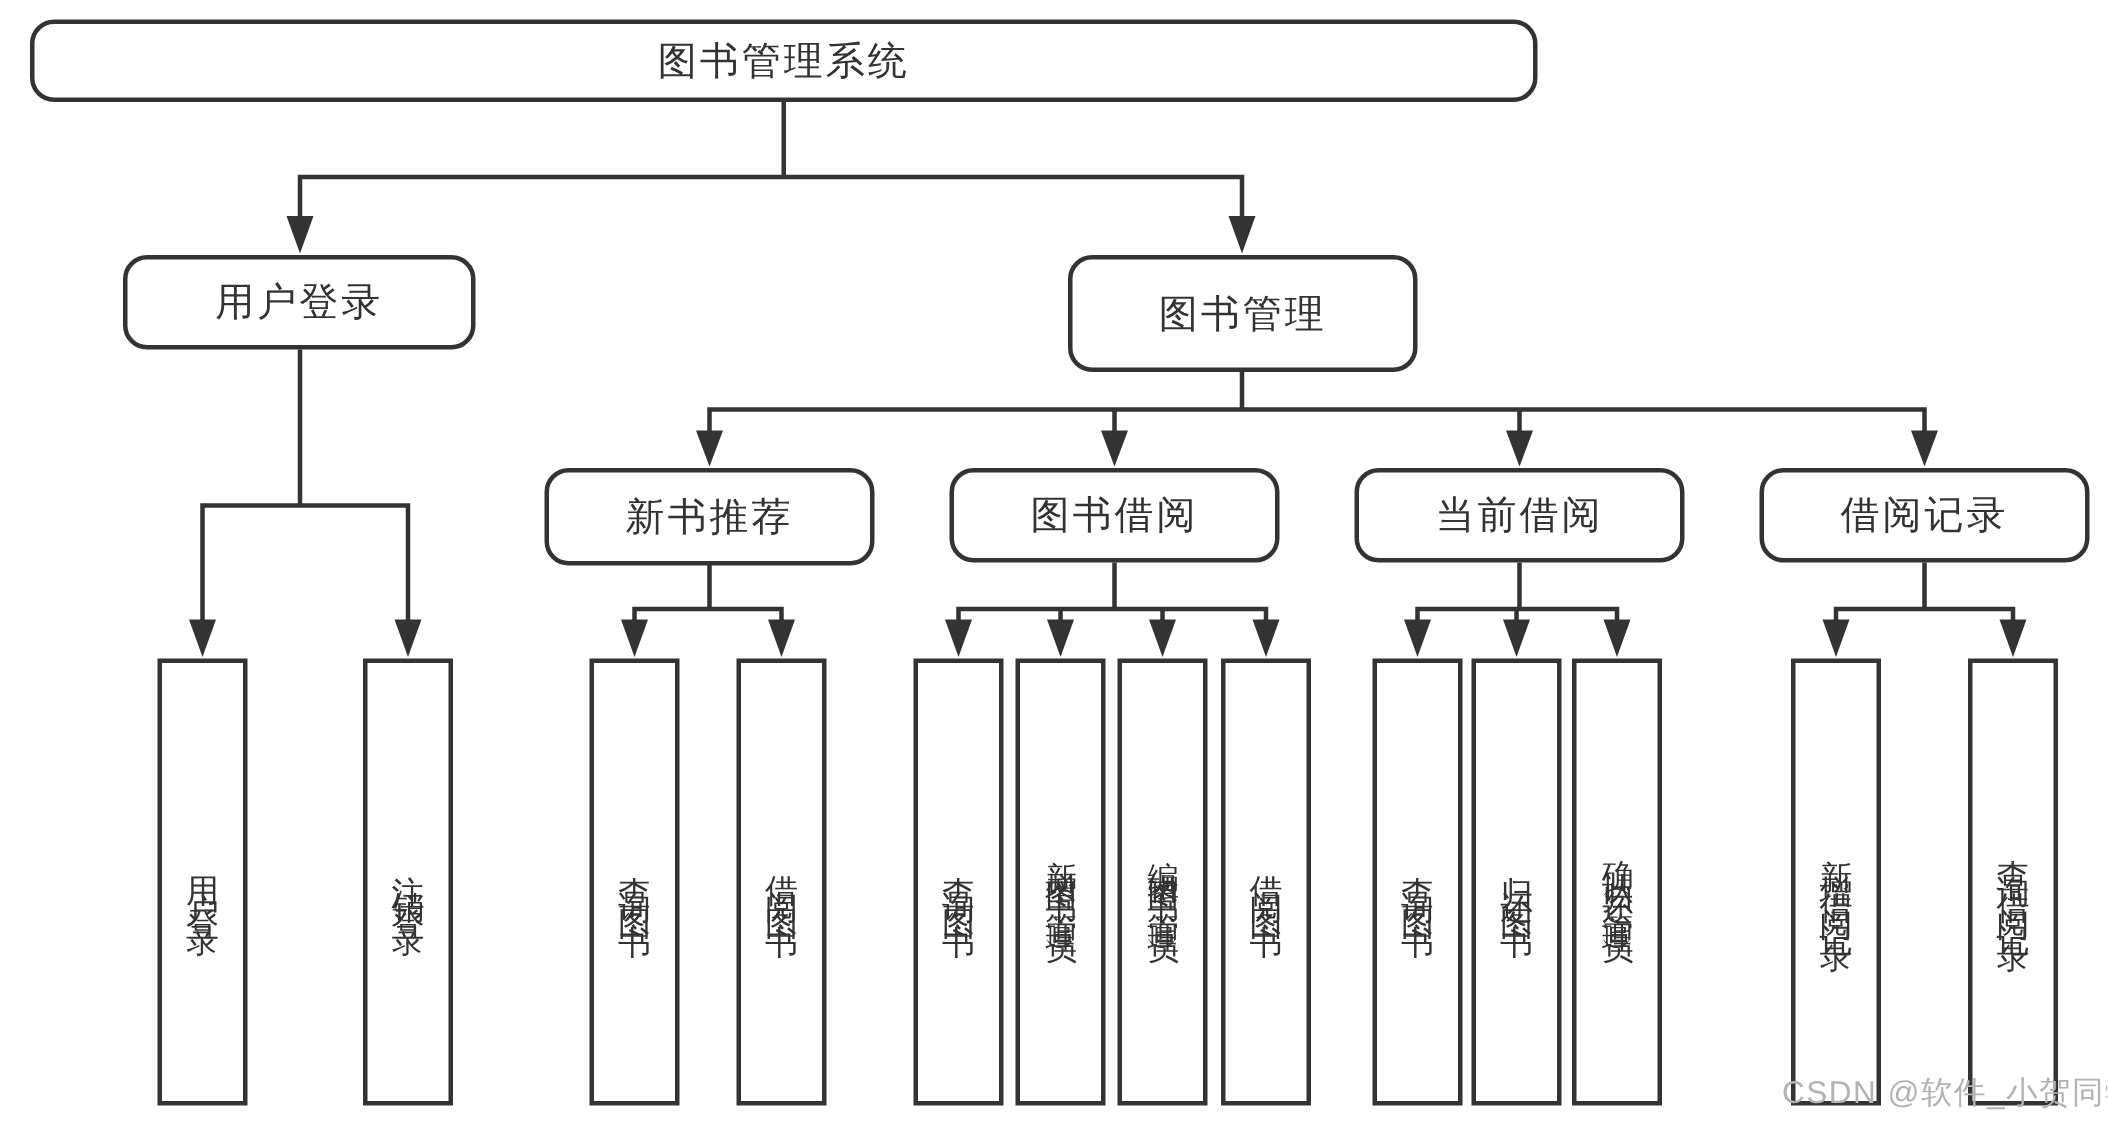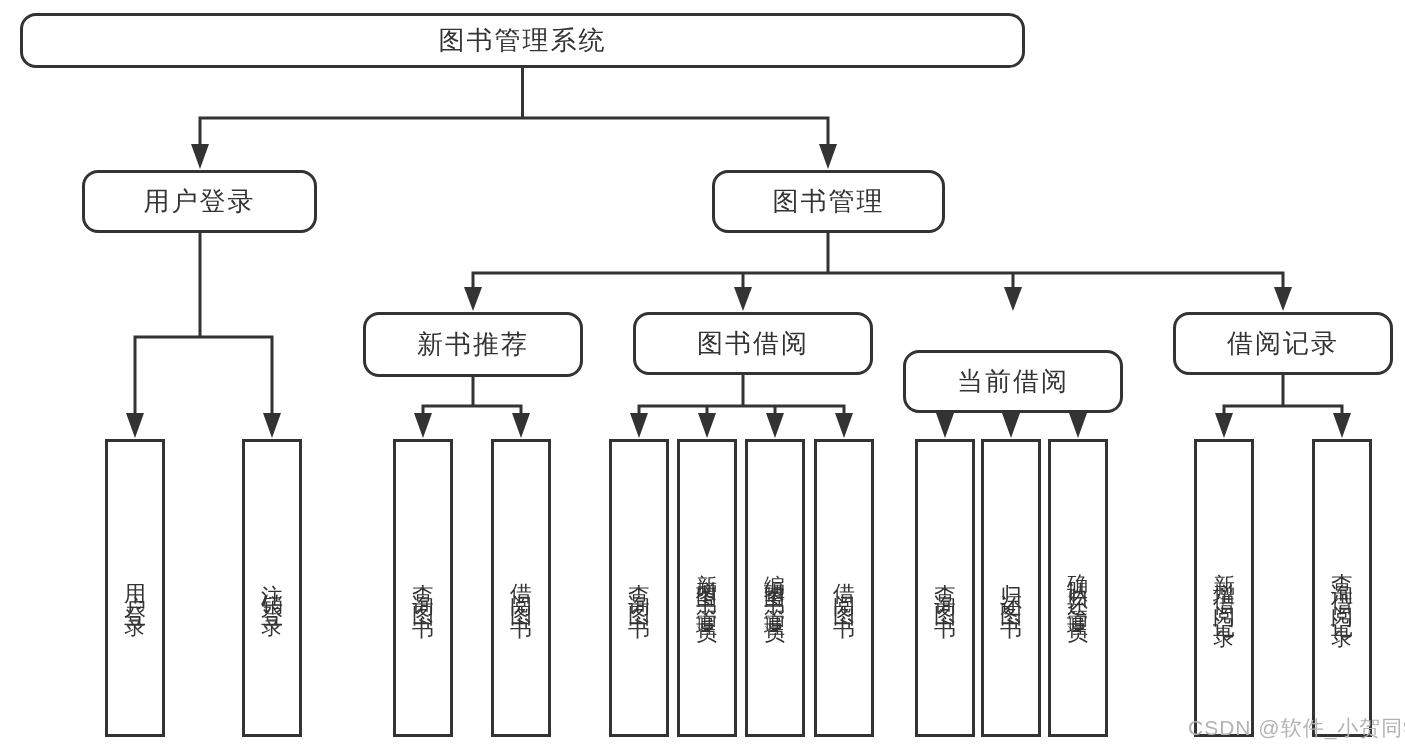--- a/index.html
+++ b/index.html
@@ -100,31 +100,31 @@
     </g>
   </svg>
 
   <div class="node hnode" style="left:20px; top:13px; width:1005px; height:55px;">
     <span>图书管理系统</span>
   </div>
 
   <div class="node hnode" style="left:82px; top:170px; width:235px; height:63px;">
     <span>用户登录</span>
   </div>
-  <div class="node hnode" style="left:712px; top:170px; width:233px; height:63px;">
+  <div class="node hnode" style="left:712px; top:170px; width:233px; height:78px;">
     <span>图书管理</span>
   </div>
 
   <div class="node hnode" style="left:363px; top:312px; width:220px; height:65px;">
     <span>新书推荐</span>
   </div>
-  <div class="node hnode" style="left:633px; top:312px; width:240px; height:63px;">
+  <div class="node hnode" style="left:633px; top:312px; width:220px; height:63px;">
     <span>图书借阅</span>
   </div>
-  <div class="node hnode" style="left:903px; top:312px; width:220px; height:63px;margin-top:38px;">
+  <div class="node hnode" style="left:903px; top:312px; width:220px; height:63px;">
     <span>当前借阅</span>
   </div>
   <div class="node hnode" style="left:1173px; top:312px; width:220px; height:63px;">
     <span>借阅记录</span>
   </div>
 
   <div class="node vnode" style="left:105px; top:439px; width:60px; height:298px;">
     <span>用户登录</span>
   </div>
   <div class="node vnode" style="left:242px; top:439px; width:60px; height:298px;">

